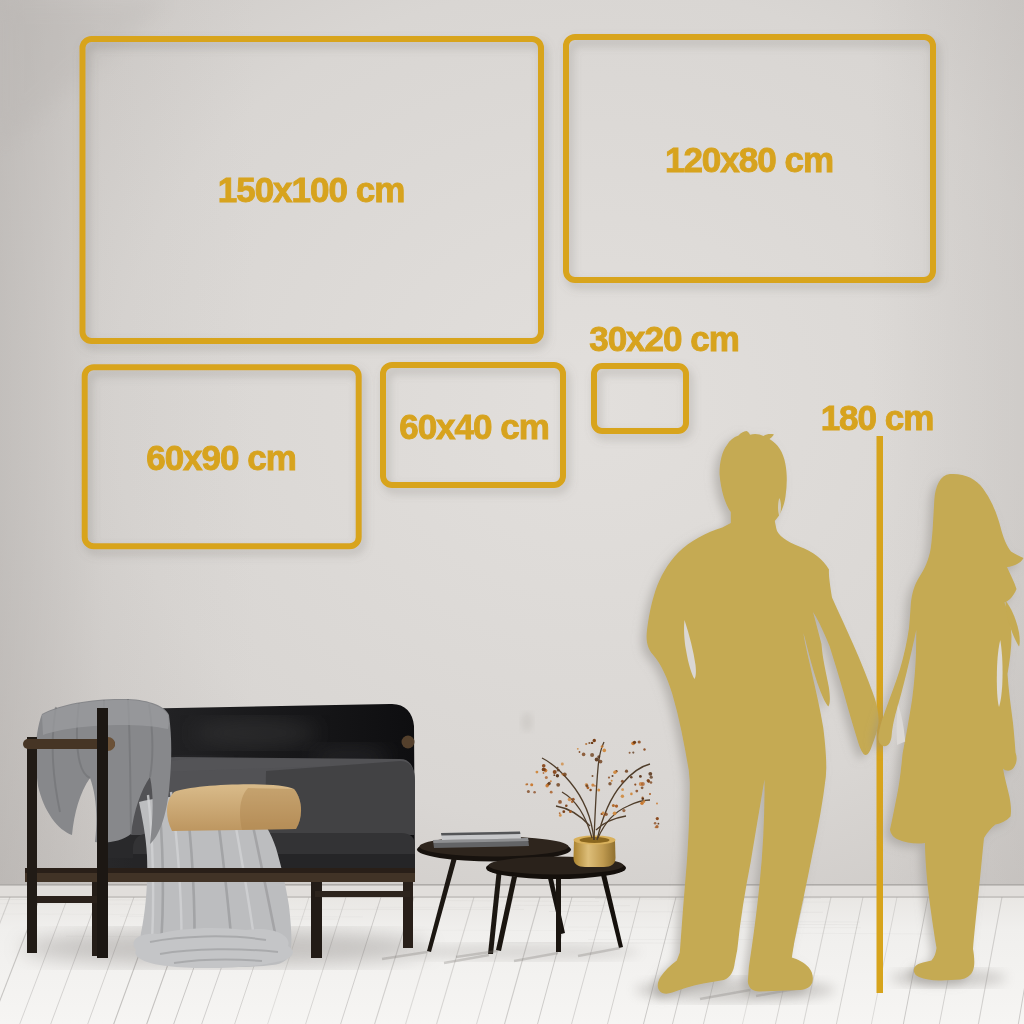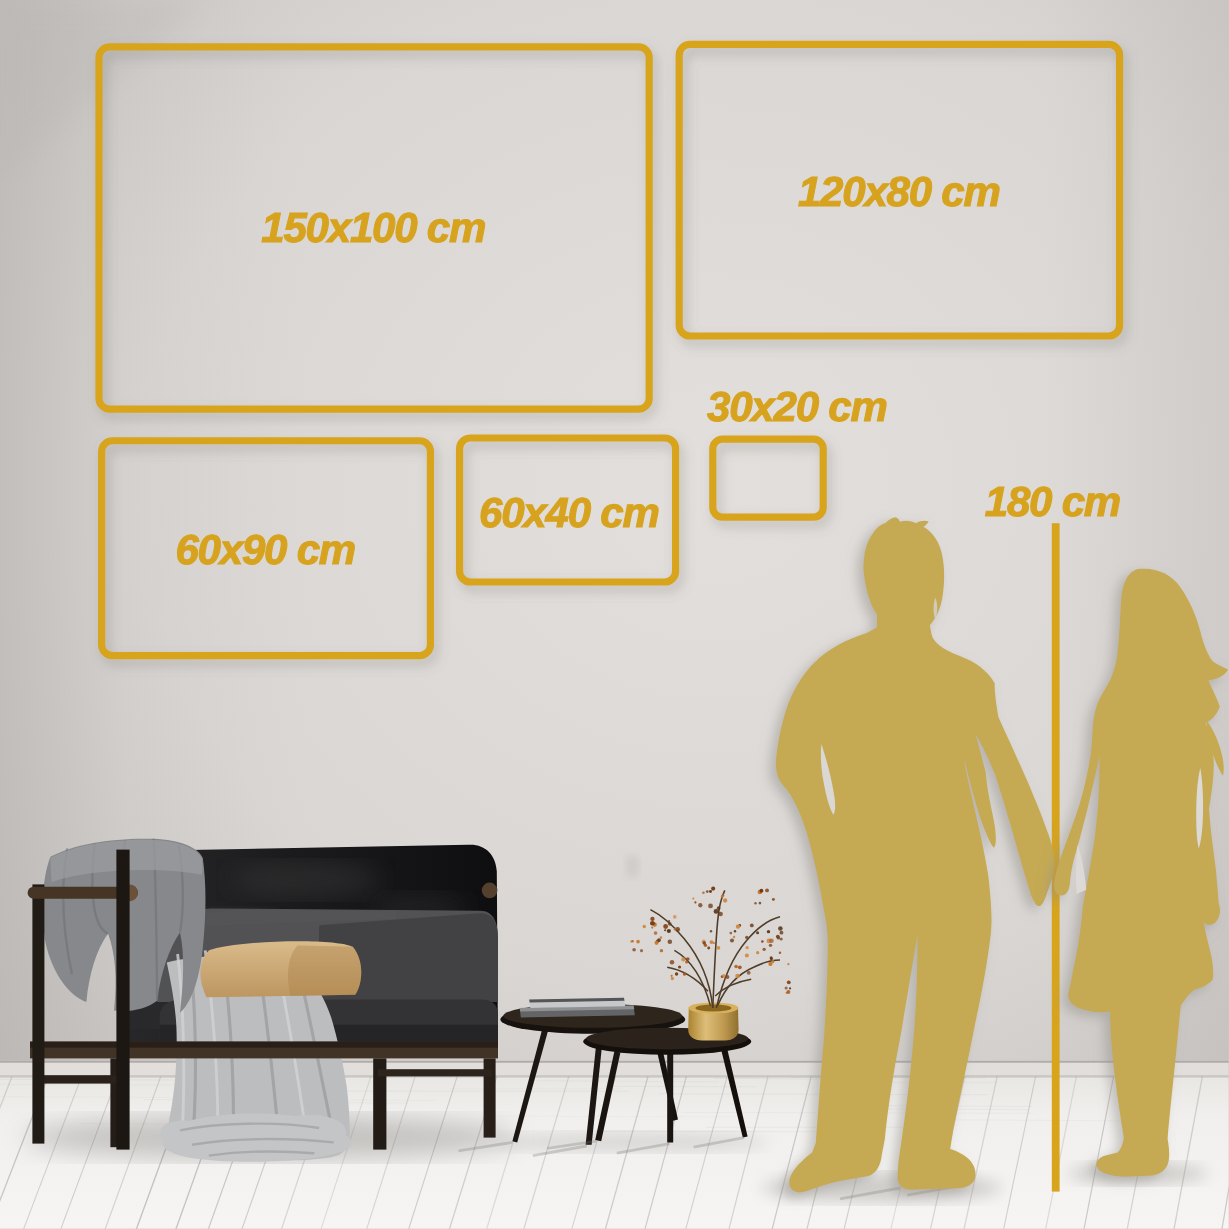--- a/index.html
+++ b/index.html
@@ -1,17 +1,17 @@
 <!DOCTYPE html>
 <html><head>
 <meta charset="utf-8">
 <style>
   html,body{margin:0;padding:0;background:#ccc;}
   #scene{width:1024px;height:1024px;position:relative;overflow:hidden;
-         font-family:"Liberation Sans", sans-serif;font-style:italic;}
+         font-family:"Liberation Sans", sans-serif;}
   svg{display:block;}
 </style>
 </head>
 <body>
 <div id="scene">
 <svg width="1024" height="1024" viewBox="0 0 1024 1024" xmlns="http://www.w3.org/2000/svg">
 <defs>
   <radialGradient id="wallg" cx="0.58" cy="0.45" r="0.85">
     <stop offset="0" stop-color="#e2dfdc"></stop>
     <stop offset="0.55" stop-color="#d9d6d3"></stop>

